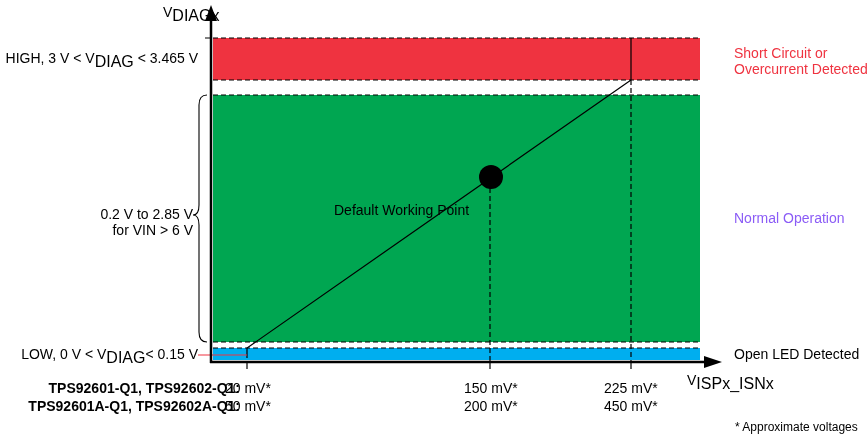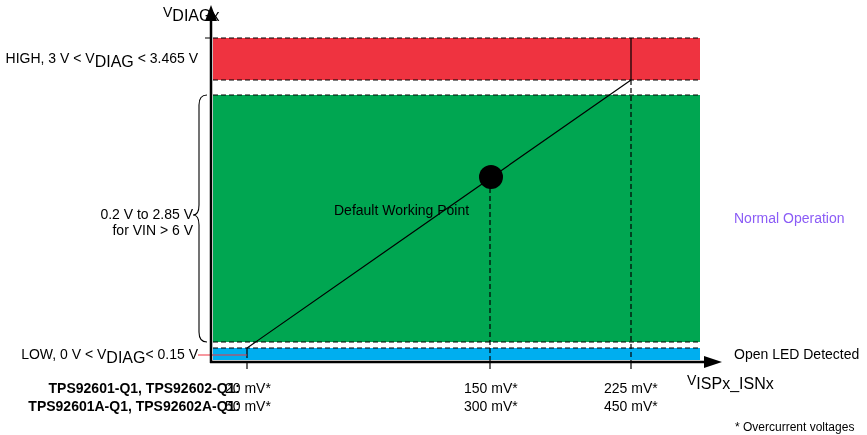--- a/index.html
+++ b/index.html
@@ -64,33 +64,35 @@
 <div class="t r" style="right:674px; top:206px;">
   <div>0.2 V to 2.85 V</div>
   <div>for VIN &gt; 6 V</div>
 </div>
 
 <div class="t r" style="right:669px; top:346px;">
   <span>LOW, 0 V &lt; V</span><span class="sub">DIAG</span><span>&lt; 0.15 V</span>
 </div>
 
 <div class="t" style="left:734px; top:45px; color:#ef3340;">
+  <div>Short Circuit or</div>
+  <div>Overcurrent Detected</div>
 </div>
 <div class="t" style="left:734px; top:210px; color:#8b5cf6;">Normal Operation</div>
 <div class="t" style="left:734px; top:346px; color:#000000;">Open LED Detected</div>
 
 <div class="t" style="left:334px; top:170px;margin-top:32px;">Default Working Point</div>
 
 <div class="t" style="left:687px; top:372px;">
   <span>V</span><span class="sub">ISPx_ISNx</span>
 </div>
 
 <div class="t r b" style="right:627px; top:380px;">TPS92601-Q1, TPS92602-Q1:</div>
 <div class="t r b" style="right:627px; top:398px;">TPS92601A-Q1, TPS92602A-Q1:</div>
 
 <div class="t" style="left:225px; top:380px;">20 mV*</div>
 <div class="t" style="left:225px; top:398px;">50 mV*</div>
 <div class="t" style="left:464px; top:380px;">150 mV*</div>
-<div class="t" style="left:464px; top:398px;">300 mV*</div>
+<div class="t" style="left:464px; top:398px;">200 mV*</div>
 <div class="t" style="left:604px; top:380px;">225 mV*</div>
 <div class="t" style="left:604px; top:398px;text-align:right;">450 mV*</div>
 
-<div class="t" style="left:735px; top:419px; font-size:12px;">* Overcurrent voltages</div>
+<div class="t" style="left:735px; top:419px; font-size:12px;">* Approximate voltages</div>
 
 </body></html>

